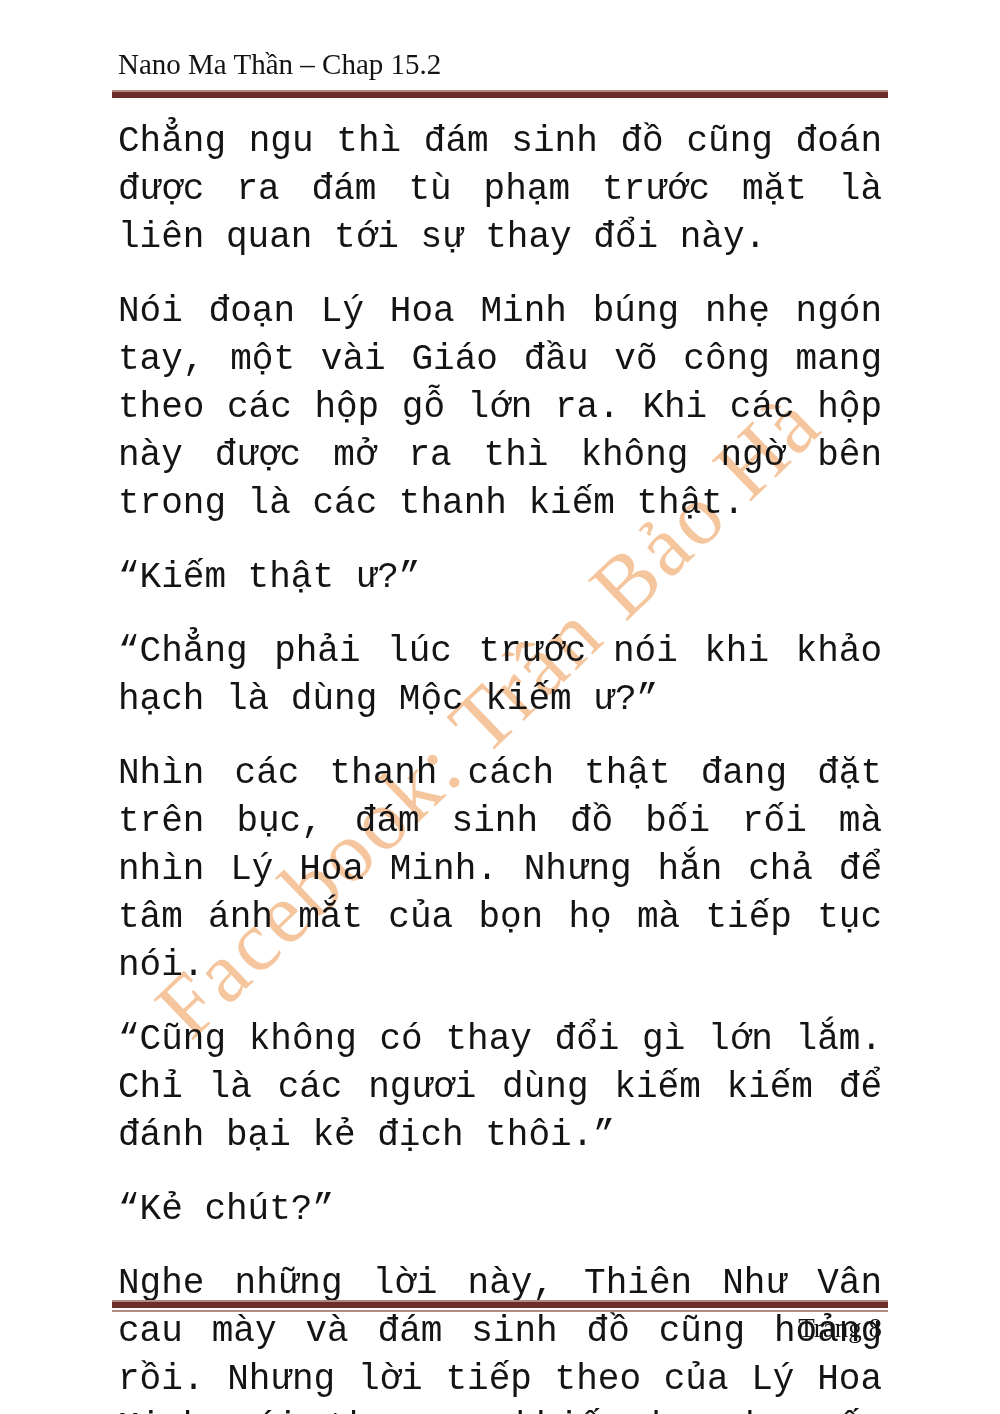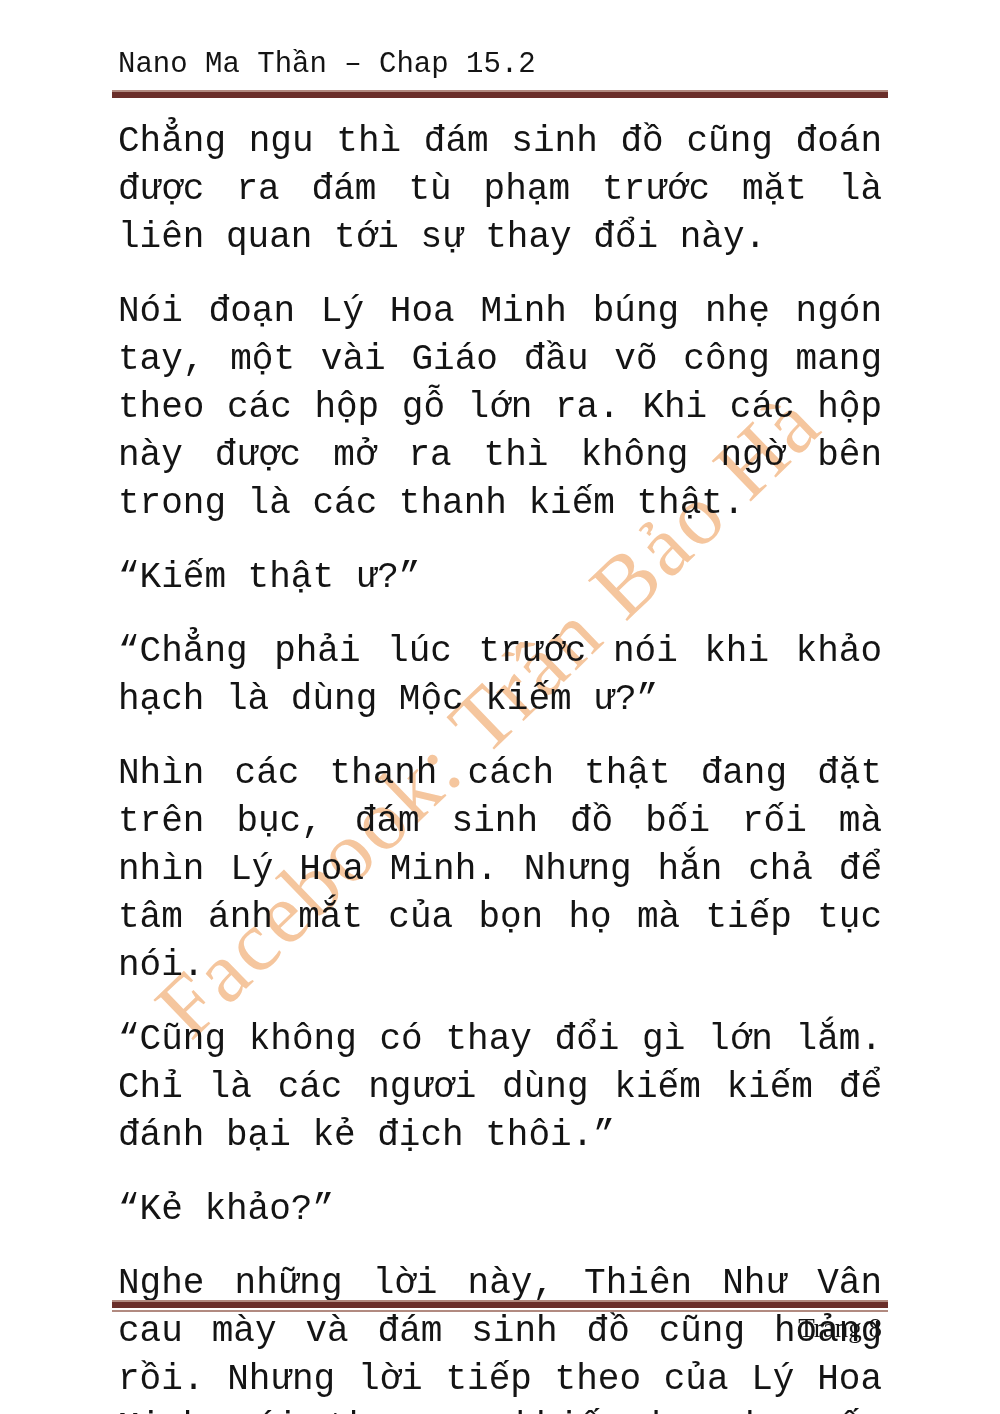--- a/index.html
+++ b/index.html
@@ -32,21 +32,20 @@
   .header {
     position: absolute;
     top: 48px;
     left: 118px;
     right: 118px;
     display: flex;
     justify-content: space-between;
     align-items: baseline;
     font-size: 29px;
     z-index: 1;
-    font-family: Liberation Mono, monospace;
   }
 
   .rule {
     position: absolute;
     left: 112px;
     right: 112px;
     z-index: 1;
   }
   .rule-header { top: 90px; }
   .rule-footer { top: 1300px; }
@@ -96,21 +95,21 @@
     <div class="thick"></div>
   </div>
 
   <div class="content">
     <p>Chẳng ngu thì đám sinh đồ cũng đoán được ra đám tù phạm trước mặt là liên quan tới sự thay đổi này.</p>
     <p>Nói đoạn Lý Hoa Minh búng nhẹ ngón tay, một vài Giáo đầu võ công mang theo các hộp gỗ lớn ra. Khi các hộp này được mở ra thì không ngờ bên trong là các thanh kiếm thật.</p>
     <p>“Kiếm thật ư?”</p>
     <p>“Chẳng phải lúc trước nói khi khảo hạch là dùng Mộc kiếm ư?”</p>
     <p>Nhìn các thanh cách thật đang đặt trên bục, đám sinh đồ bối rối mà nhìn Lý Hoa Minh. Nhưng hắn chả để tâm ánh mắt của bọn họ mà tiếp tục nói.</p>
     <p>“Cũng không có thay đổi gì lớn lắm. Chỉ là các ngươi dùng kiếm kiếm để đánh bại kẻ địch thôi.”</p>
-    <p>“Kẻ khảo?”</p>
+    <p>“Kẻ chút?”</p>
     <p>Nghe những lời này, Thiên Như Vân cau mày và đám sinh đồ cũng hoảng rồi. Nhưng lời tiếp theo của Lý Hoa Minh mới thực sự khiến bọn họ sốc thật sự.</p>
   </div>
 
   <div class="rule rule-footer">
     <div class="thin"></div>
     <div class="thick"></div>
     <div class="gap"></div>
     <div class="thin"></div>
   </div>
 

